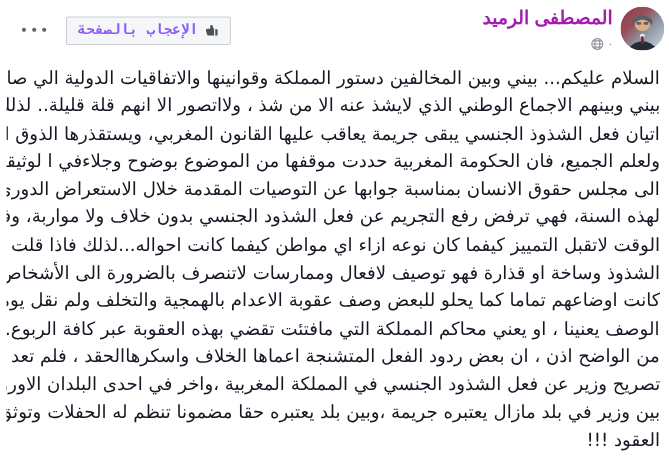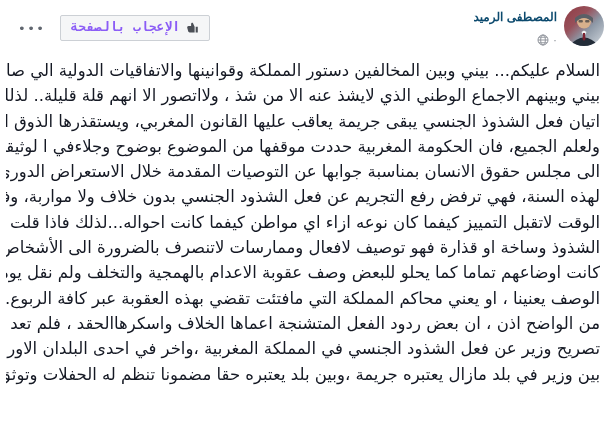--- a/index.html
+++ b/index.html
@@ -21,23 +21,23 @@
   .avatar {
     width: 40px; height: 40px;
     border-radius: 50%;
     overflow: hidden;
     flex: 0 0 40px;
     cursor: pointer;
   }
   .header-info { margin-inline-start: 7px; padding-top: 1px; }
   .profile-name {
     display: inline-block;
-    color: #0c4a6e;
+    color: #a21caf;
     font-weight: bold;
-    font-size: 12px;
+    font-size: 17px;
     text-decoration: none;
     cursor: pointer;
     line-height: 19px;
   }
   .meta-row {
     display: flex;
     direction: rtl;
     align-items: center;
     gap: 4px;
     margin-top: 6px;
@@ -157,15 +157,16 @@
     <div class="post-line">ولعلم الجميع، فان الحكومة المغربية حددت موقفها من الموضوع بوضوح وجلاءفي ا لوثيقة المقدمة</div>
     <div class="post-line">الى مجلس حقوق الانسان بمناسبة جوابها عن التوصيات المقدمة خلال الاستعراض الدوري الشامل</div>
     <div class="post-line">لهذه السنة، فهي ترفض رفع التجريم عن فعل الشذود الجنسي بدون خلاف ولا مواربة، وفي نفس</div>
     <div class="post-line">الوقت لاتقبل التمييز كيفما كان نوعه ازاء اي مواطن كيفما كانت احواله...لذلك فاذا قلت بان فعل</div>
     <div class="post-line">الشذوذ وساخة او قذارة فهو توصيف لافعال وممارسات لاتنصرف بالضرورة الى الأشخاص كيفما</div>
     <div class="post-line">كانت اوضاعهم تماما كما يحلو للبعض وصف عقوبة الاعدام بالهمجية والتخلف ولم نقل يوما ان هذا</div>
     <div class="post-line">الوصف يعنينا ، او يعني محاكم المملكة التي مافتئت تقضي بهذه العقوبة عبر كافة الربوع...</div>
     <div class="post-line">من الواضح اذن ، ان بعض ردود الفعل المتشنجة اعماها الخلاف واسكرهاالحقد ، فلم تعد تفرق بين</div>
     <div class="post-line">تصريح وزير عن فعل الشذود الجنسي في المملكة المغربية ،واخر في احدى البلدان الاوروبية...</div>
     <div class="post-line">بين وزير في بلد مازال يعتبره جريمة ،وبين بلد يعتبره حقا مضمونا تنظم له الحفلات وتوثق له</div>
+    <div class="post-line">العقود !!!</div>
   </div>
 
 </div>
 
 </body></html>

